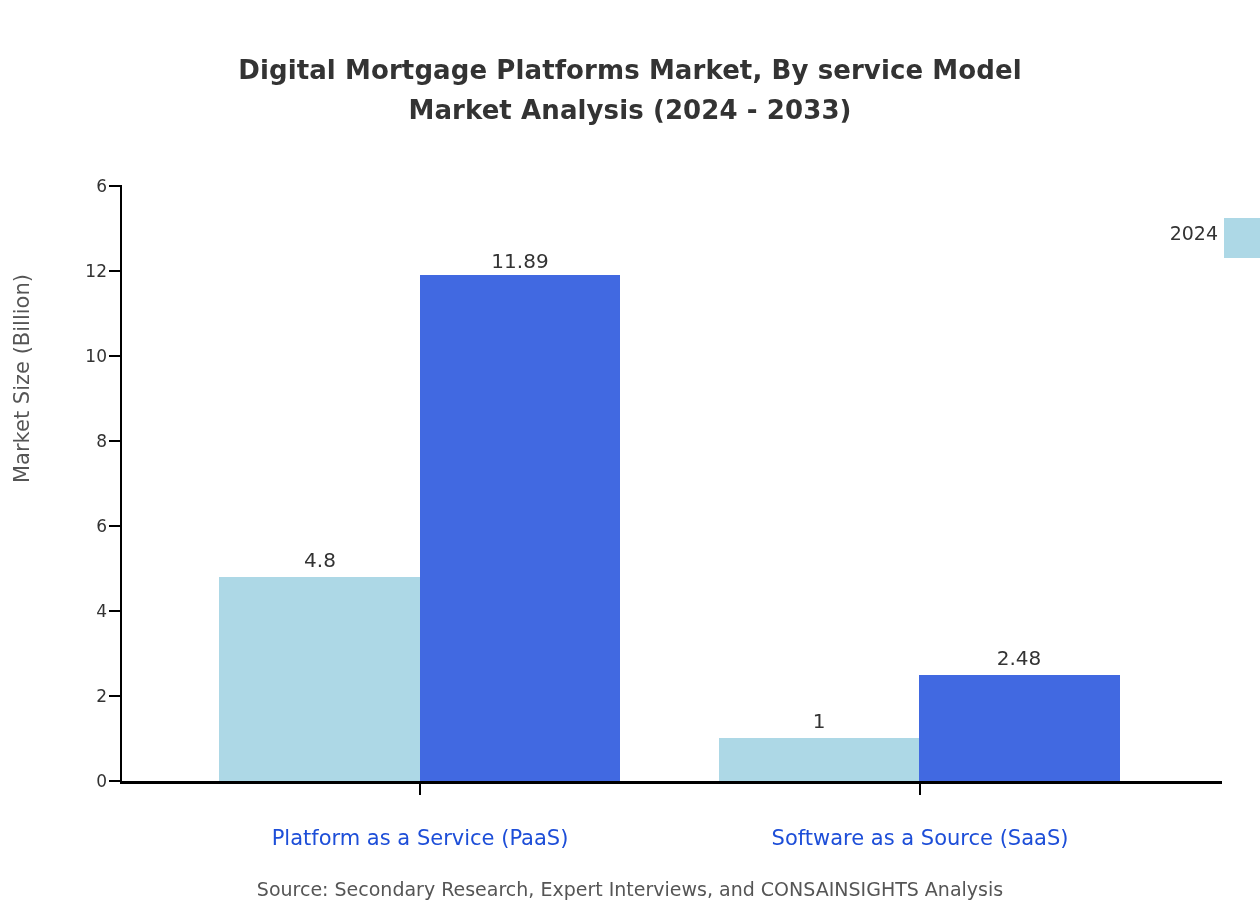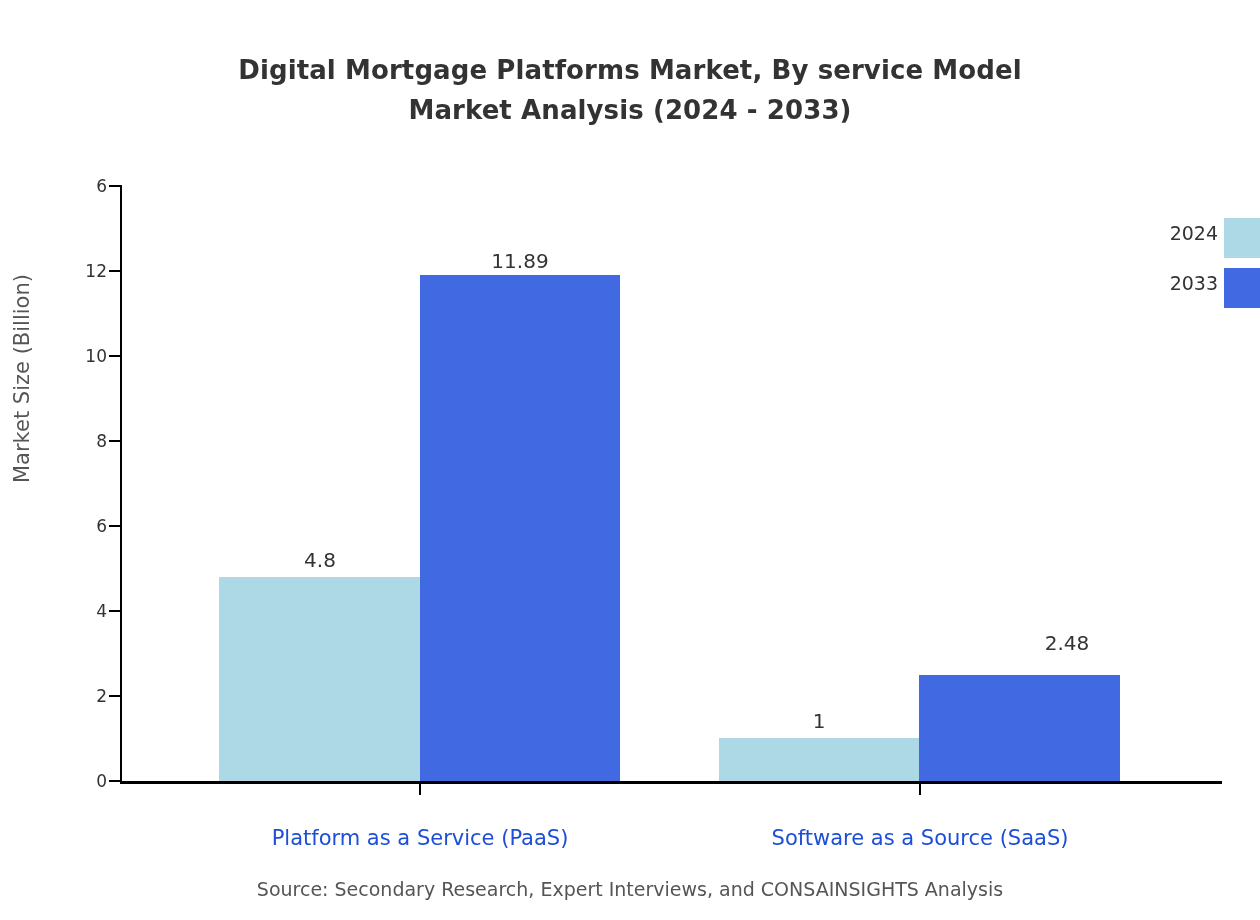--- a/index.html
+++ b/index.html
@@ -219,35 +219,31 @@
 
     <div class="bar bar-2024" style="left:99px; width:201px; height:204px;"></div>
     <div class="bar bar-2033" style="left:300px; width:200px; height:506px;"></div>
 
     <div class="bar bar-2024" style="left:599px; width:200px; height:43px;"></div>
     <div class="bar bar-2033" style="left:799px; width:201px; height:106px;"></div>
 
     <div class="bar-value" style="left:200px; top:363px;">4.8</div>
     <div class="bar-value" style="left:400px; top:64px;">11.89</div>
     <div class="bar-value" style="left:699px; top:524px;">1</div>
-    <div class="bar-value" style="left:899px; top:446px;margin-left:48px;">2.48</div>
+    <div class="bar-value" style="left:899px; top:461px;">2.48</div>
 
     <div class="xtick" style="left:299px;"></div>
     <div class="xtick" style="left:799px;"></div>
 
     <div class="xtick-label" style="left:300px;">Platform as a Service (PaaS)</div>
     <div class="xtick-label" style="left:800px;">Software as a Source (SaaS)</div>
   </div>
 
   <div id="legend">
     <div class="legend-row" style="top:0px;">
       <span class="legend-label">2024</span>
       <span class="legend-swatch swatch-2024"></span>
     </div>
-    <div class="legend-row" style="top:50px;">
-      <span class="legend-label">2033</span>
-      <span class="legend-swatch swatch-2033"></span>
-    </div>
   </div>
 
   <div class="source-note">Source: Secondary Research, Expert Interviews, and CONSAINSIGHTS Analysis</div>
 
 </div>
 
 </body></html>

